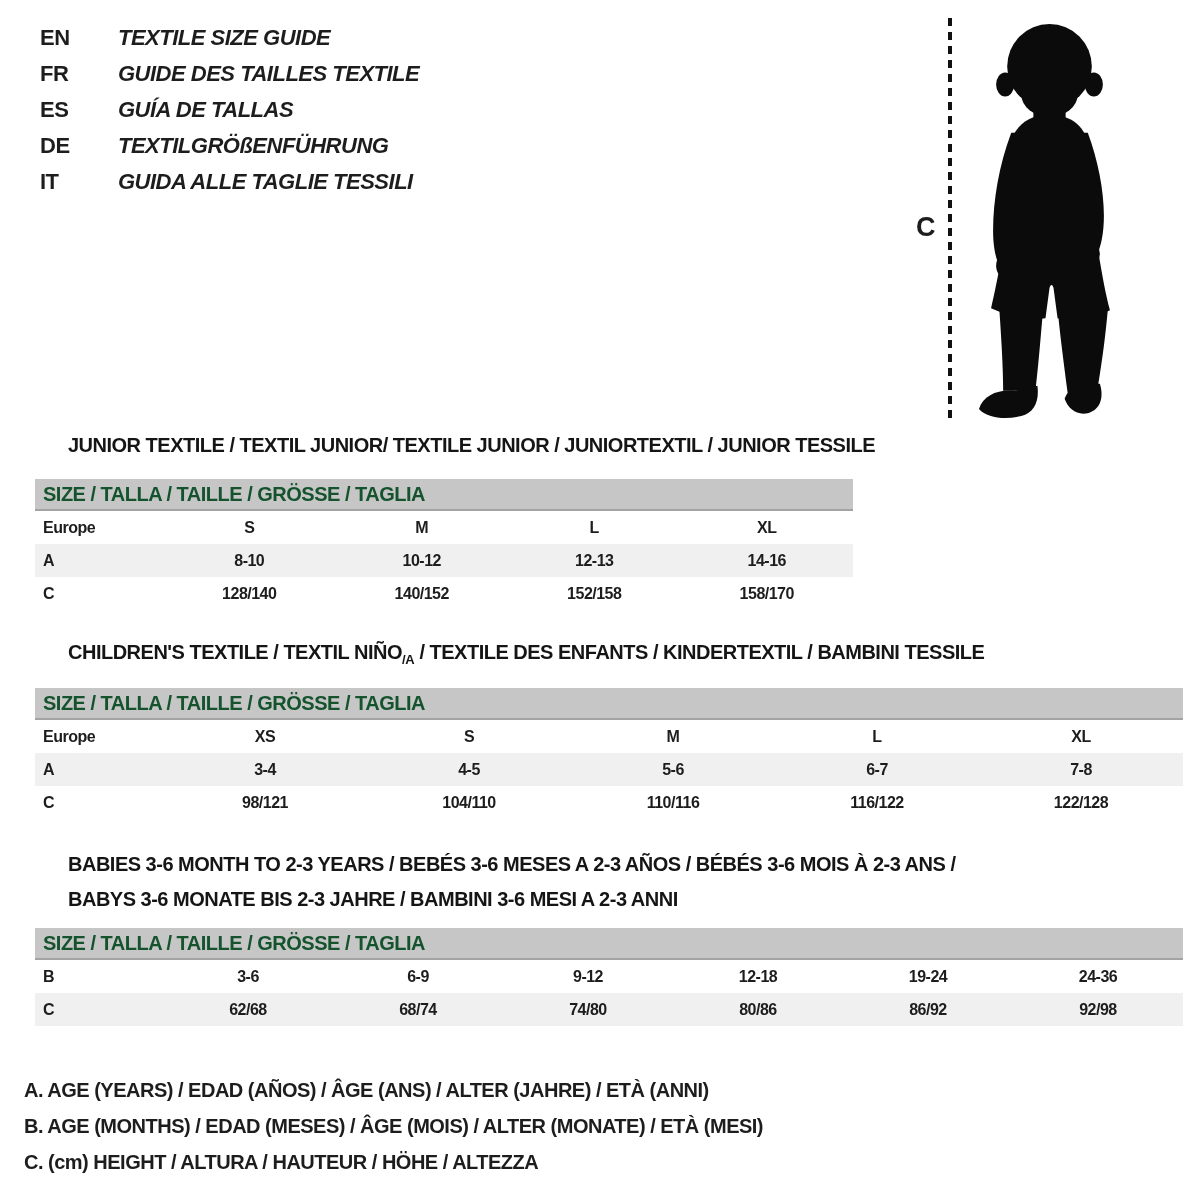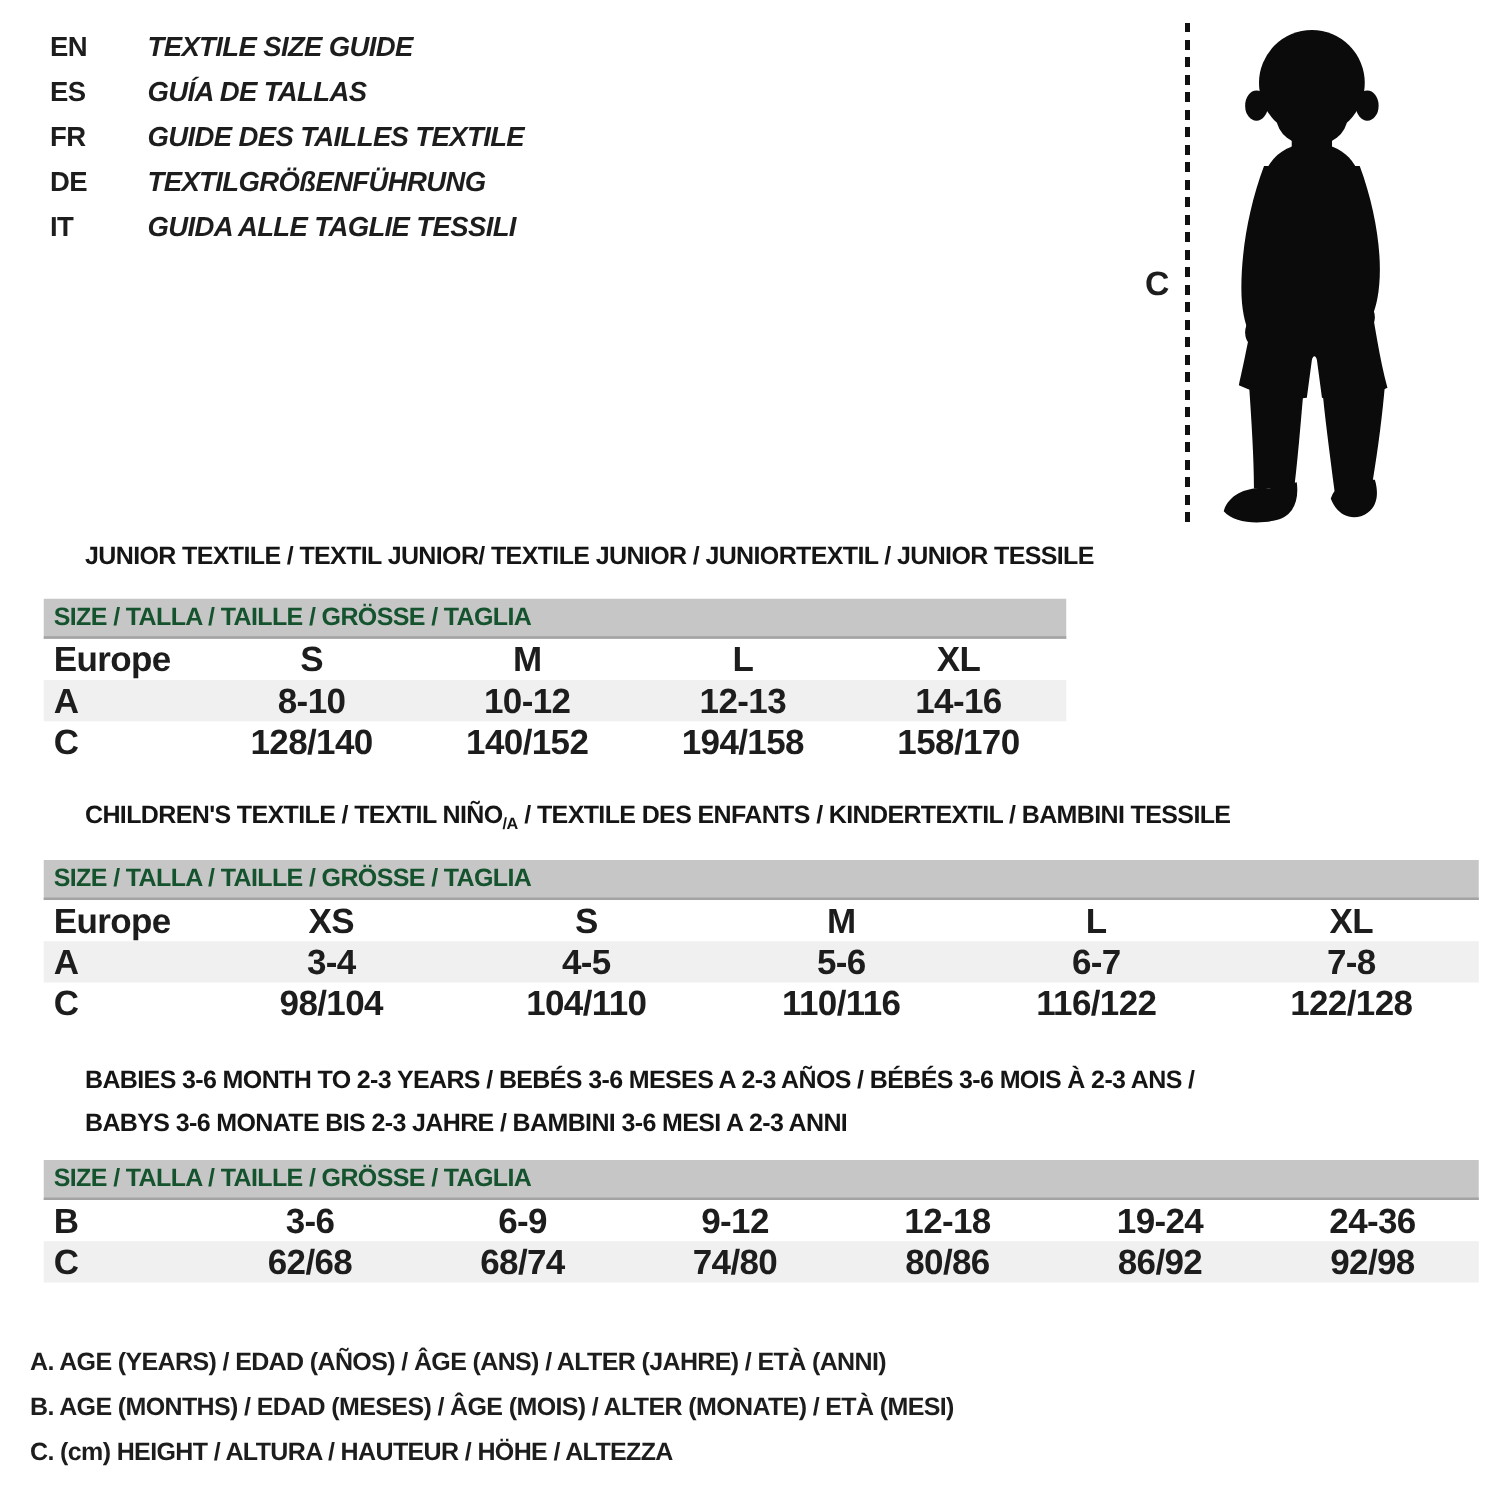--- a/index.html
+++ b/index.html
@@ -27,43 +27,43 @@
   .sec-heading{position:absolute;left:40px;font-size:20px;white-space:nowrap;color:#151515;margin-left:28px;}
   .sec-heading sub{font-size:13px;letter-spacing:-0.3px;}
   .heading-line{height:35px;line-height:35px;}
   
   .sg-table{position:absolute;left:35px;}
   .size-header{
     background:#c6c6c6;border-bottom:2px solid #a3a3a3;
     height:30px;display:flex;align-items:center;
     padding-left:8px;font-size:20px;color:#14532d;
   }
-  .trow{display:flex;height:33px;align-items:center;font-size:28px;}
+  .trow{display:flex;height:33px;align-items:center;font-size:16px;}
   .trow.striped{background:#f0f0f0;}
   .tlabel{flex:0 0 120px;padding-left:8px;text-align:left;}
   .tcell{flex:1;text-align:center;}
   
   .legend{position:absolute;left:24px;top:1072px;}
   .legend-line{height:36px;line-height:36px;font-size:20px;white-space:nowrap;}
 </style>
 </head>
 <body>
 
 <div class="lang-block">
   <div class="lang-row">
     <span class="lang-code">EN</span>
     <span class="lang-title">TEXTILE SIZE GUIDE</span>
   </div>
   <div class="lang-row">
+    <span class="lang-code">FR</span>
+    <span class="lang-title">GUIDE DES TAILLES TEXTILE</span>
+  </div>
+  <div class="lang-row">
     <span class="lang-code">ES</span>
     <span class="lang-title">GUÍA DE TALLAS</span>
-  </div>
-  <div class="lang-row">
-    <span class="lang-code">FR</span>
-    <span class="lang-title">GUIDE DES TAILLES TEXTILE</span>
   </div>
   <div class="lang-row">
     <span class="lang-code">DE</span>
     <span class="lang-title">TEXTILGRÖßENFÜHRUNG</span>
   </div>
   <div class="lang-row">
     <span class="lang-code">IT</span>
     <span class="lang-title">GUIDA ALLE TAGLIE TESSILI</span>
   </div>
 </div>
@@ -106,21 +106,21 @@
     <span class="tlabel">A</span>
     <span class="tcell">8-10</span>
     <span class="tcell">10-12</span>
     <span class="tcell">12-13</span>
     <span class="tcell">14-16</span>
   </div>
   <div class="trow">
     <span class="tlabel">C</span>
     <span class="tcell">128/140</span>
     <span class="tcell">140/152</span>
-    <span class="tcell">194/158</span>
+    <span class="tcell">152/158</span>
     <span class="tcell">158/170</span>
   </div>
 </div>
 
 <div class="sec-heading" style="top:641px;"><span>CHILDREN'S TEXTILE / TEXTIL NIÑO</span><sub>/A</sub><span> / TEXTILE DES ENFANTS / KINDERTEXTIL / BAMBINI TESSILE</span></div>
 <div class="sg-table" style="top:688px;width:1148px;">
   <div class="size-header">SIZE / TALLA / TAILLE / GRÖSSE / TAGLIA</div>
   <div class="trow">
     <span class="tlabel">Europe</span>
     <span class="tcell">XS</span>
@@ -132,21 +132,21 @@
   <div class="trow striped">
     <span class="tlabel">A</span>
     <span class="tcell">3-4</span>
     <span class="tcell">4-5</span>
     <span class="tcell">5-6</span>
     <span class="tcell">6-7</span>
     <span class="tcell">7-8</span>
   </div>
   <div class="trow">
     <span class="tlabel">C</span>
-    <span class="tcell">98/104</span>
+    <span class="tcell">98/121</span>
     <span class="tcell">104/110</span>
     <span class="tcell">110/116</span>
     <span class="tcell">116/122</span>
     <span class="tcell">122/128</span>
   </div>
 </div>
 
 <div class="sec-heading" style="top:847px;">
   <div class="heading-line">BABIES 3-6 MONTH TO 2-3 YEARS / BEBÉS 3-6 MESES A 2-3 AÑOS / BÉBÉS 3-6 MOIS À 2-3 ANS /</div>
   <div class="heading-line">BABYS 3-6 MONATE BIS 2-3 JAHRE / BAMBINI 3-6 MESI A 2-3 ANNI</div>

